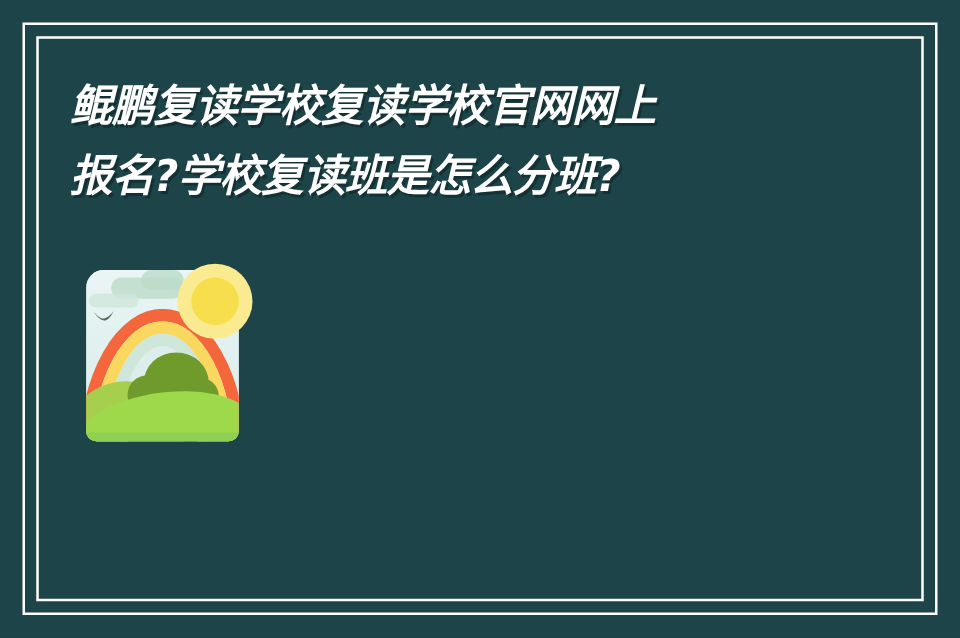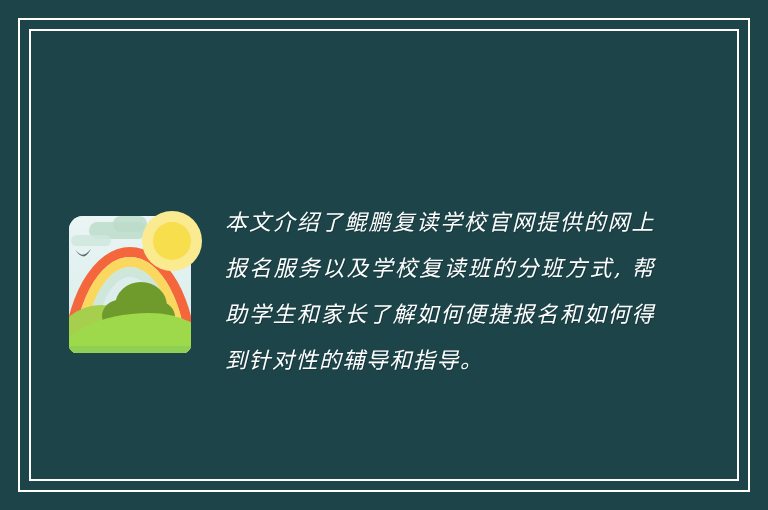--- a/index.html
+++ b/index.html
@@ -190,20 +190,24 @@
   }
 </style>
 </head>
 <body>
 
 <div class="poster">
 
   <div class="frame-outer"></div>
   <div class="frame-inner"></div>
 
+  <div class="title-block">
+    <div class="title-line">鲲鹏复读学校复读学校官网网上</div>
+    <div class="title-line">报名?学校复读班是怎么分班?</div>
+  </div>
 
   <div class="content-row">
 
     <div class="illustration">
       <div class="ill-card">
         <div class="ill-sky"></div>
 
         <div class="cloud cloud-a"></div>
         <div class="cloud cloud-b"></div>
         <div class="cloud cloud-c"></div>
@@ -226,16 +230,15 @@
         <div class="hill-front"></div>
         <div class="ill-base"></div>
       </div>
 
       <svg style="position:absolute; right:-4px; top:-2px; width:62px; height:62px;" viewBox="0 0 62 62">
         <circle cx="31" cy="31" r="30" fill="#fbeb90"></circle>
         <circle cx="31" cy="31" r="19" fill="#f7de4d"></circle>
       </svg>
     </div>
 
-    <div class="body-copy">本文介绍了鲲鹏复读学校官网提供的网上报名服务以及学校复读班的分班方式, 帮助学生和家长了解如何便捷报名和如何得到针对性的辅导和指导。</div>
 
   </div>
 </div>
 
 </body></html>

